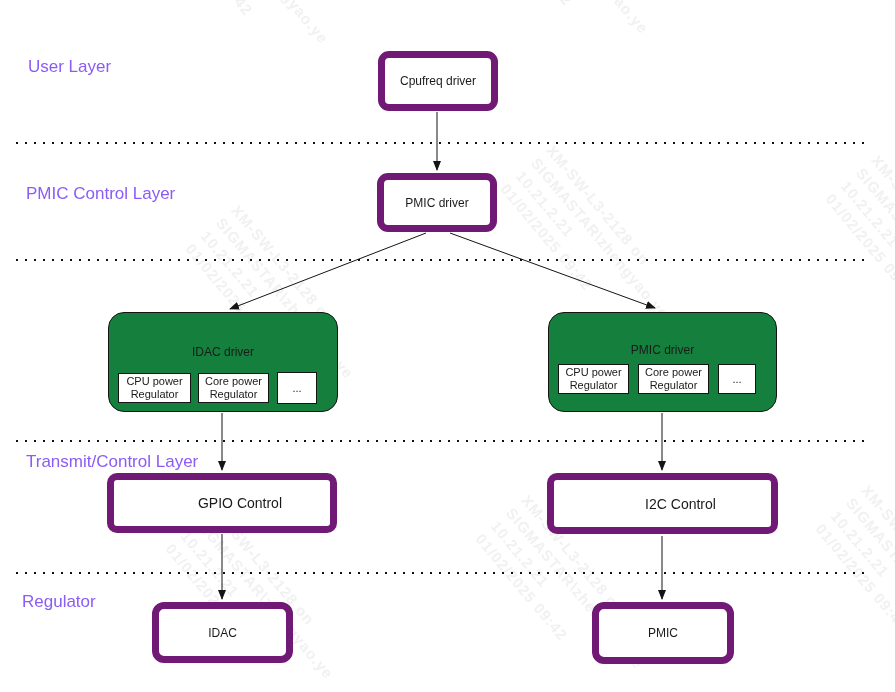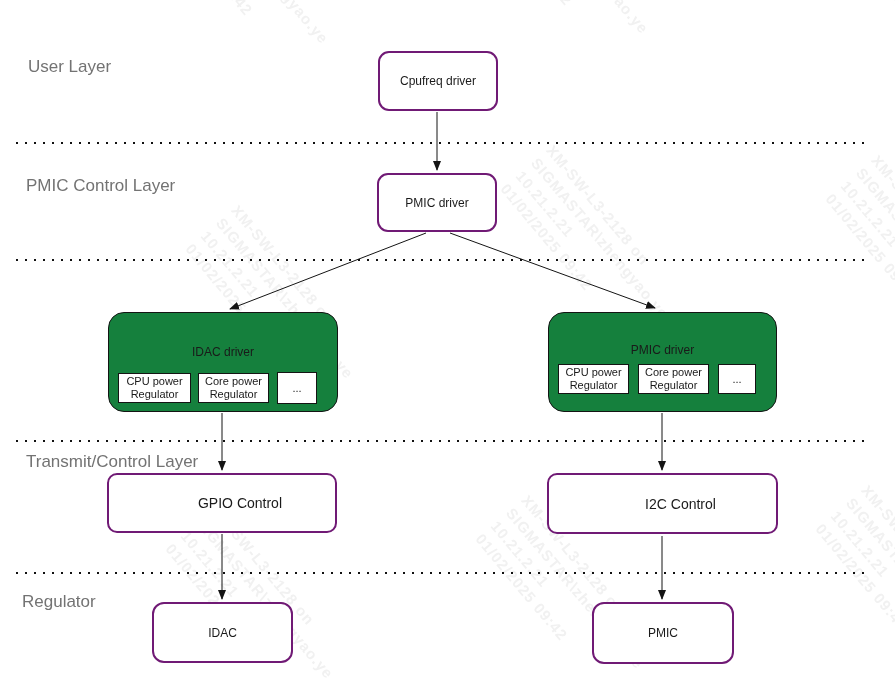--- a/index.html
+++ b/index.html
@@ -25,21 +25,21 @@
     line-height: 20px;
     letter-spacing: 1px;
     white-space: nowrap;
     pointer-events: none;
     user-select: none;
   }
   
   .layer-label {
     position: absolute;
     font-size: 17px;
-    color: #737373;
+    color: #8b5cf6;
     white-space: nowrap;
   }
   
   .dotted {
     position: absolute;
     left: 16px;
     width: 852px;
     height: 2px;
     background: repeating-linear-gradient(to right, #111 0px, #111 2px, transparent 2px, transparent 9px);
   }
@@ -47,21 +47,21 @@
   svg.arrows {
     position: absolute;
     left: 0; top: 0;
     width: 895px; height: 692px;
     pointer-events: none;
   }
   
   .node {
     position: absolute;
     background: #ffffff;
-    border: 2px solid #701a75;
+    border: 7px solid #701a75;
     display: flex;
     align-items: center;
     justify-content: center;
     text-align: center;
     color: #1a1a1a;
     box-sizing: border-box;
   }
   .node.small  { border-radius: 11px; font-size: 12px; }
   .node.medium { border-radius: 10px; font-size: 14px; padding-left: 36px; }
   .node.hw     { border-radius: 12px; font-size: 12px; }
@@ -148,21 +148,21 @@
     <div>01/02/2025 09:42</div>
   </div>
   <div class="wm" style="left:805px; top:545px">
     <div>XM-SW-L3-2128 on</div>
     <div>SIGMASTAR\zhengyao.ye</div>
     <div>10.21.2.21</div>
     <div>01/02/2025 09:42</div>
   </div>
 
   <div class="layer-label" style="left:28px; top:57px">User Layer</div>
-  <div class="layer-label" style="left:26px; top:176px">PMIC Control Layer</div>
+  <div class="layer-label" style="left:26px; top:184px">PMIC Control Layer</div>
   <div class="layer-label" style="left:26px; top:452px">Transmit/Control Layer</div>
   <div class="layer-label" style="left:22px; top:592px">Regulator</div>
 
   <div class="dotted" style="top:142px"></div>
   <div class="dotted" style="top:259px"></div>
   <div class="dotted" style="top:440px"></div>
   <div class="dotted" style="top:572px"></div>
 
   <svg class="arrows" viewBox="0 0 895 692">
     <defs>

